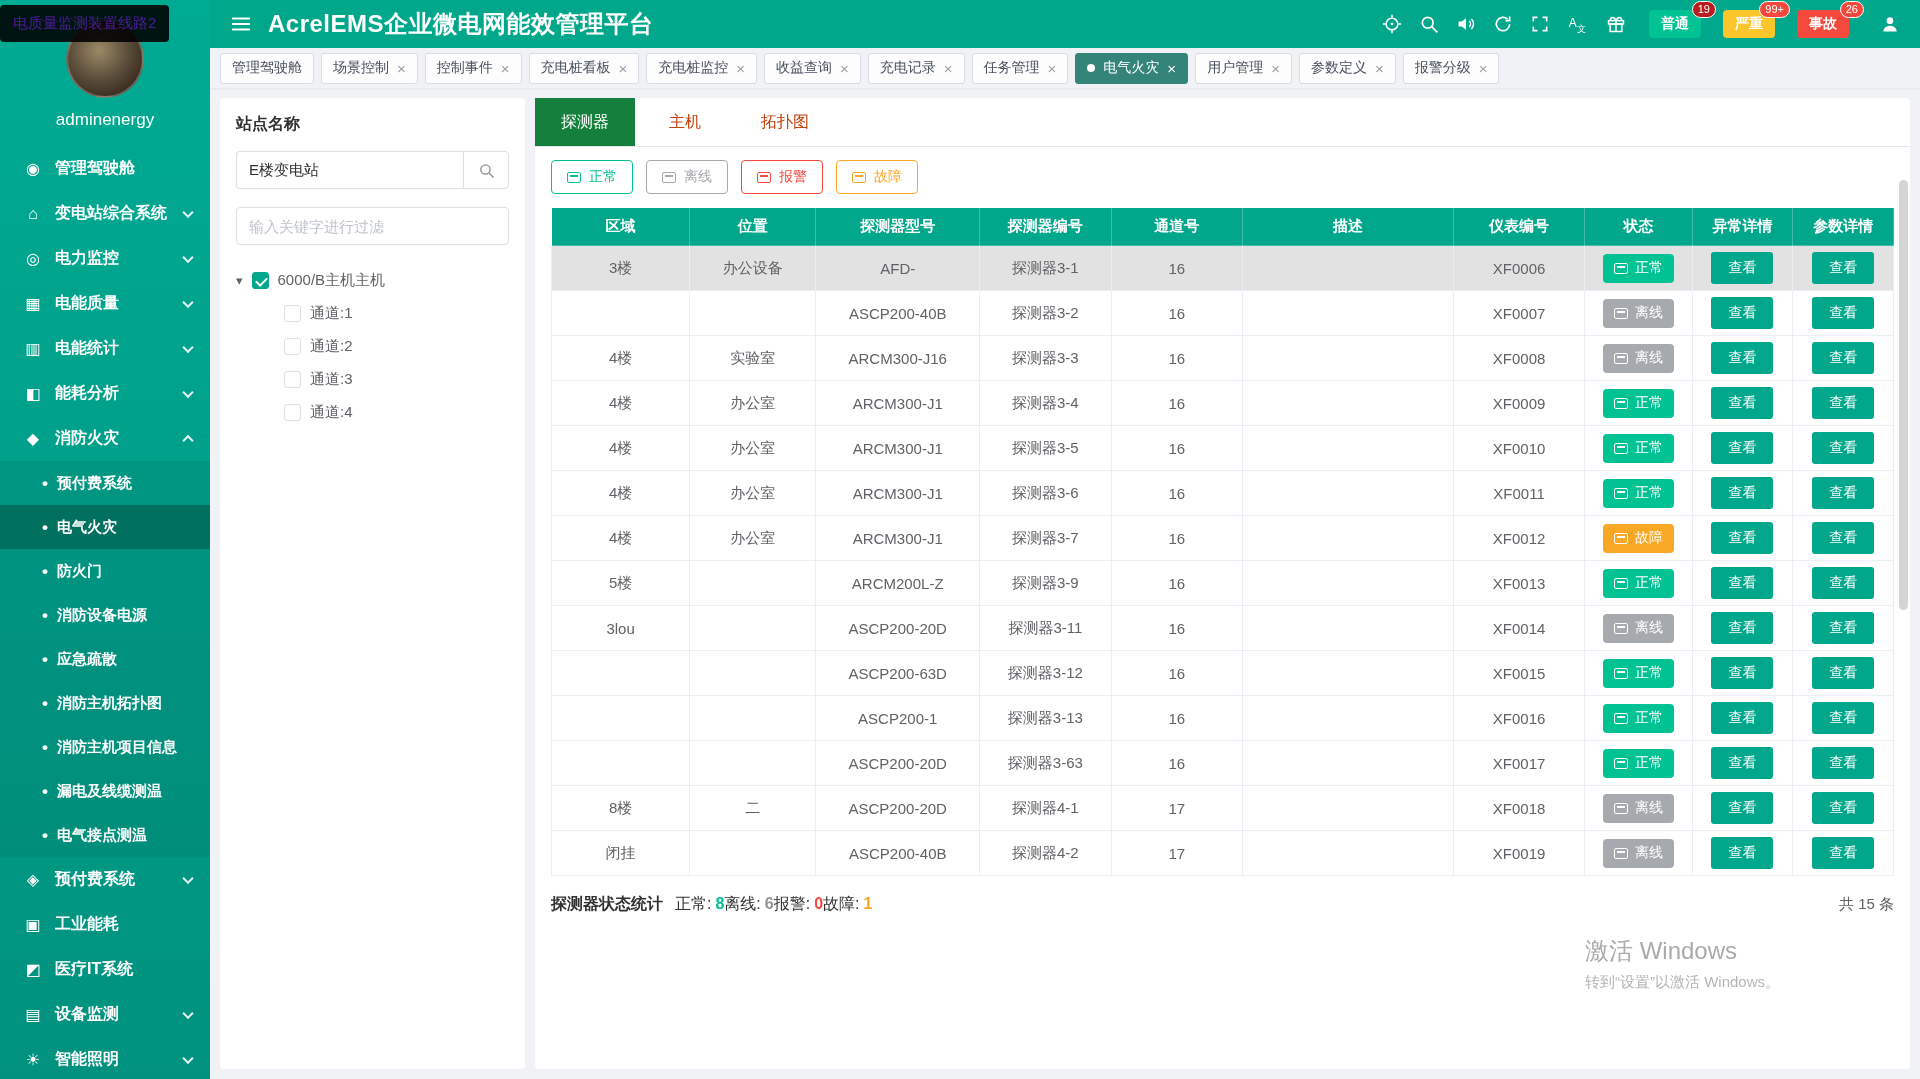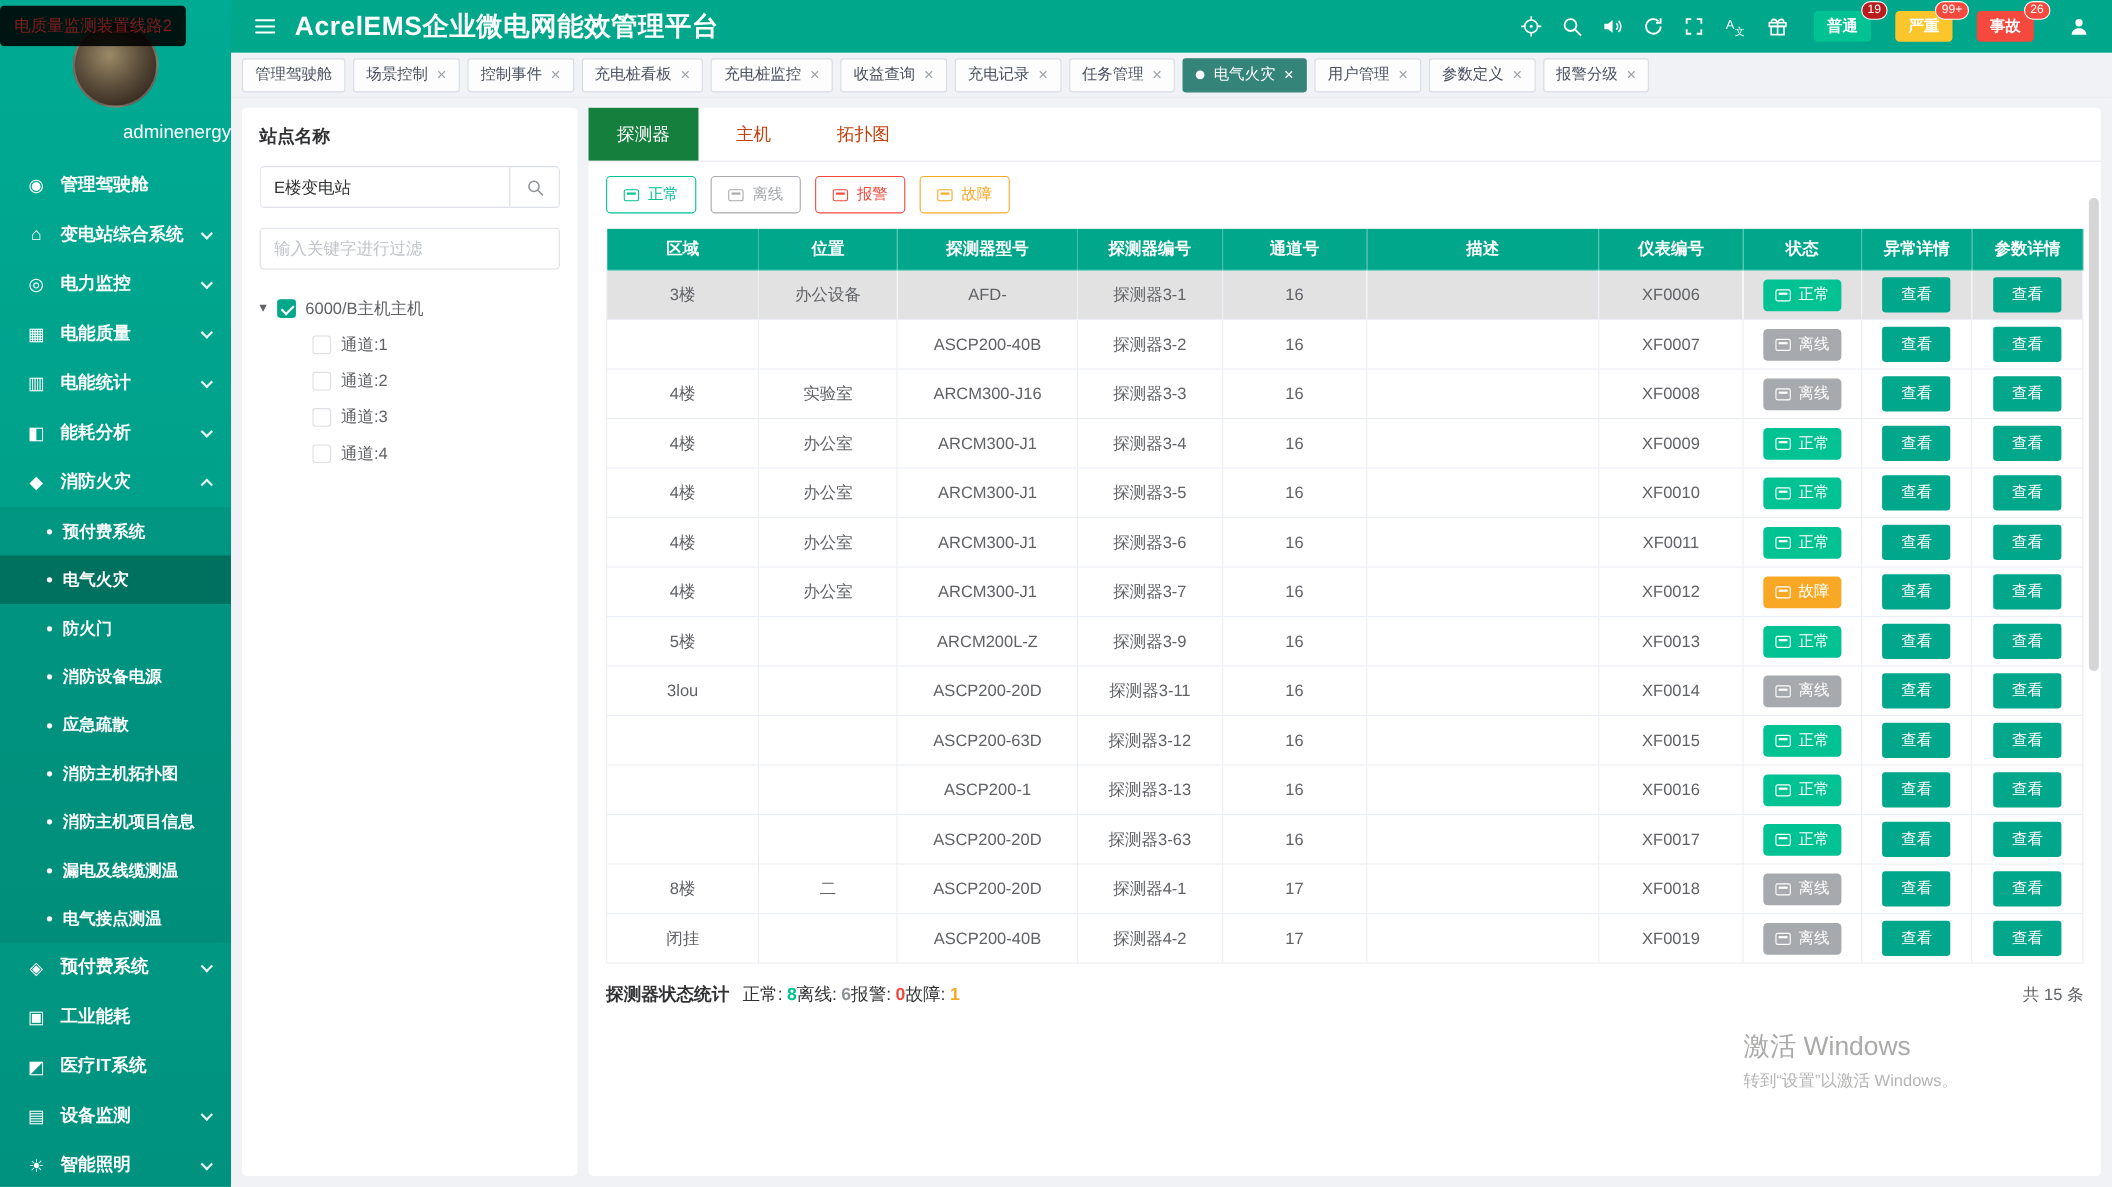--- a/index.html
+++ b/index.html
@@ -6,21 +6,21 @@
   html,body{width:1920px;height:1079px;overflow:hidden;background:#f0f2f5;
     font-family:"Liberation Sans","DejaVu Sans",sans-serif}
   .app{display:flex;height:100%}
 
   
   .sidebar{width:210px;flex:none;background:linear-gradient(180deg,#00ab93,#00927e);color:#fff;
     display:flex;flex-direction:column;overflow:hidden}
   .avatar-wrap{display:flex;justify-content:center;padding-top:20px}
   .avatar{width:78px;height:78px;border-radius:50%;border:2px solid rgba(255,255,255,.25);
     background:radial-gradient(circle at 42% 38%,#9c8a66 0%,#5d4f3c 45%,#20140d 100%)}
-  .username{text-align:right;font-size:17px;margin:12px 0 16px}
+  .username{text-align:center;font-size:17px;margin:12px 0 16px}
   .menu{flex:1;overflow:hidden}
   .menu-item{position:relative;height:45px;display:flex;align-items:center;padding-left:22px;
     font-size:16px;font-weight:700;cursor:pointer;white-space:nowrap}
   .mi-icon{width:22px;margin-right:11px;font-size:16px;text-align:center;flex:none}
   .chev{width:8px;height:8px;border-right:2px solid #fff;border-bottom:2px solid #fff;
     position:absolute;right:18px;top:50%;transform:translateY(-70%) rotate(45deg);opacity:.9}
   .chev.up{transform:translateY(-30%) rotate(-135deg)}
   .submenu{background:rgba(0,0,0,.06)}
   .submenu-item{height:44px;display:flex;align-items:center;padding-left:42px;gap:9px;
     font-size:15px;font-weight:700;cursor:pointer;white-space:nowrap}
@@ -98,21 +98,21 @@
   .table-footer{display:flex;align-items:center;padding:18px 16px;font-size:16px;color:#303133;flex:none}
   .stats-label{font-weight:700;margin-right:12px}
   .stat{}
   .stat-label{color:#303133}
   .stat-value{font-weight:700;margin-left:4px}
   .total-count{margin-left:auto;font-size:15px;color:#606266}
   .v-scroll{position:absolute;right:2px;top:52px;bottom:10px;width:9px}
   .v-thumb{position:absolute;top:30px;width:9px;height:430px;background:#d5d5d5;border-radius:5px}
 
   
-  .tooltip{position:fixed;left:0;top:5px;background:rgba(0,0,0,.88);color:#7f1d1d;font-size:15px;
+  .tooltip{position:fixed;left:0;top:5px;background:rgba(0,0,0,.88);color:#4c1d95;font-size:15px;
     padding:9px 13px;border-radius:4px;z-index:100;white-space:nowrap}
   .watermark{position:fixed;right:140px;top:935px;color:#abaaa9;z-index:50}
   .wm1{font-size:24px}
   .wm2{font-size:15px;margin-top:6px;color:#b5b4b3}
 </style>
 </head>
 <body>
 
 <div class="app">
 

